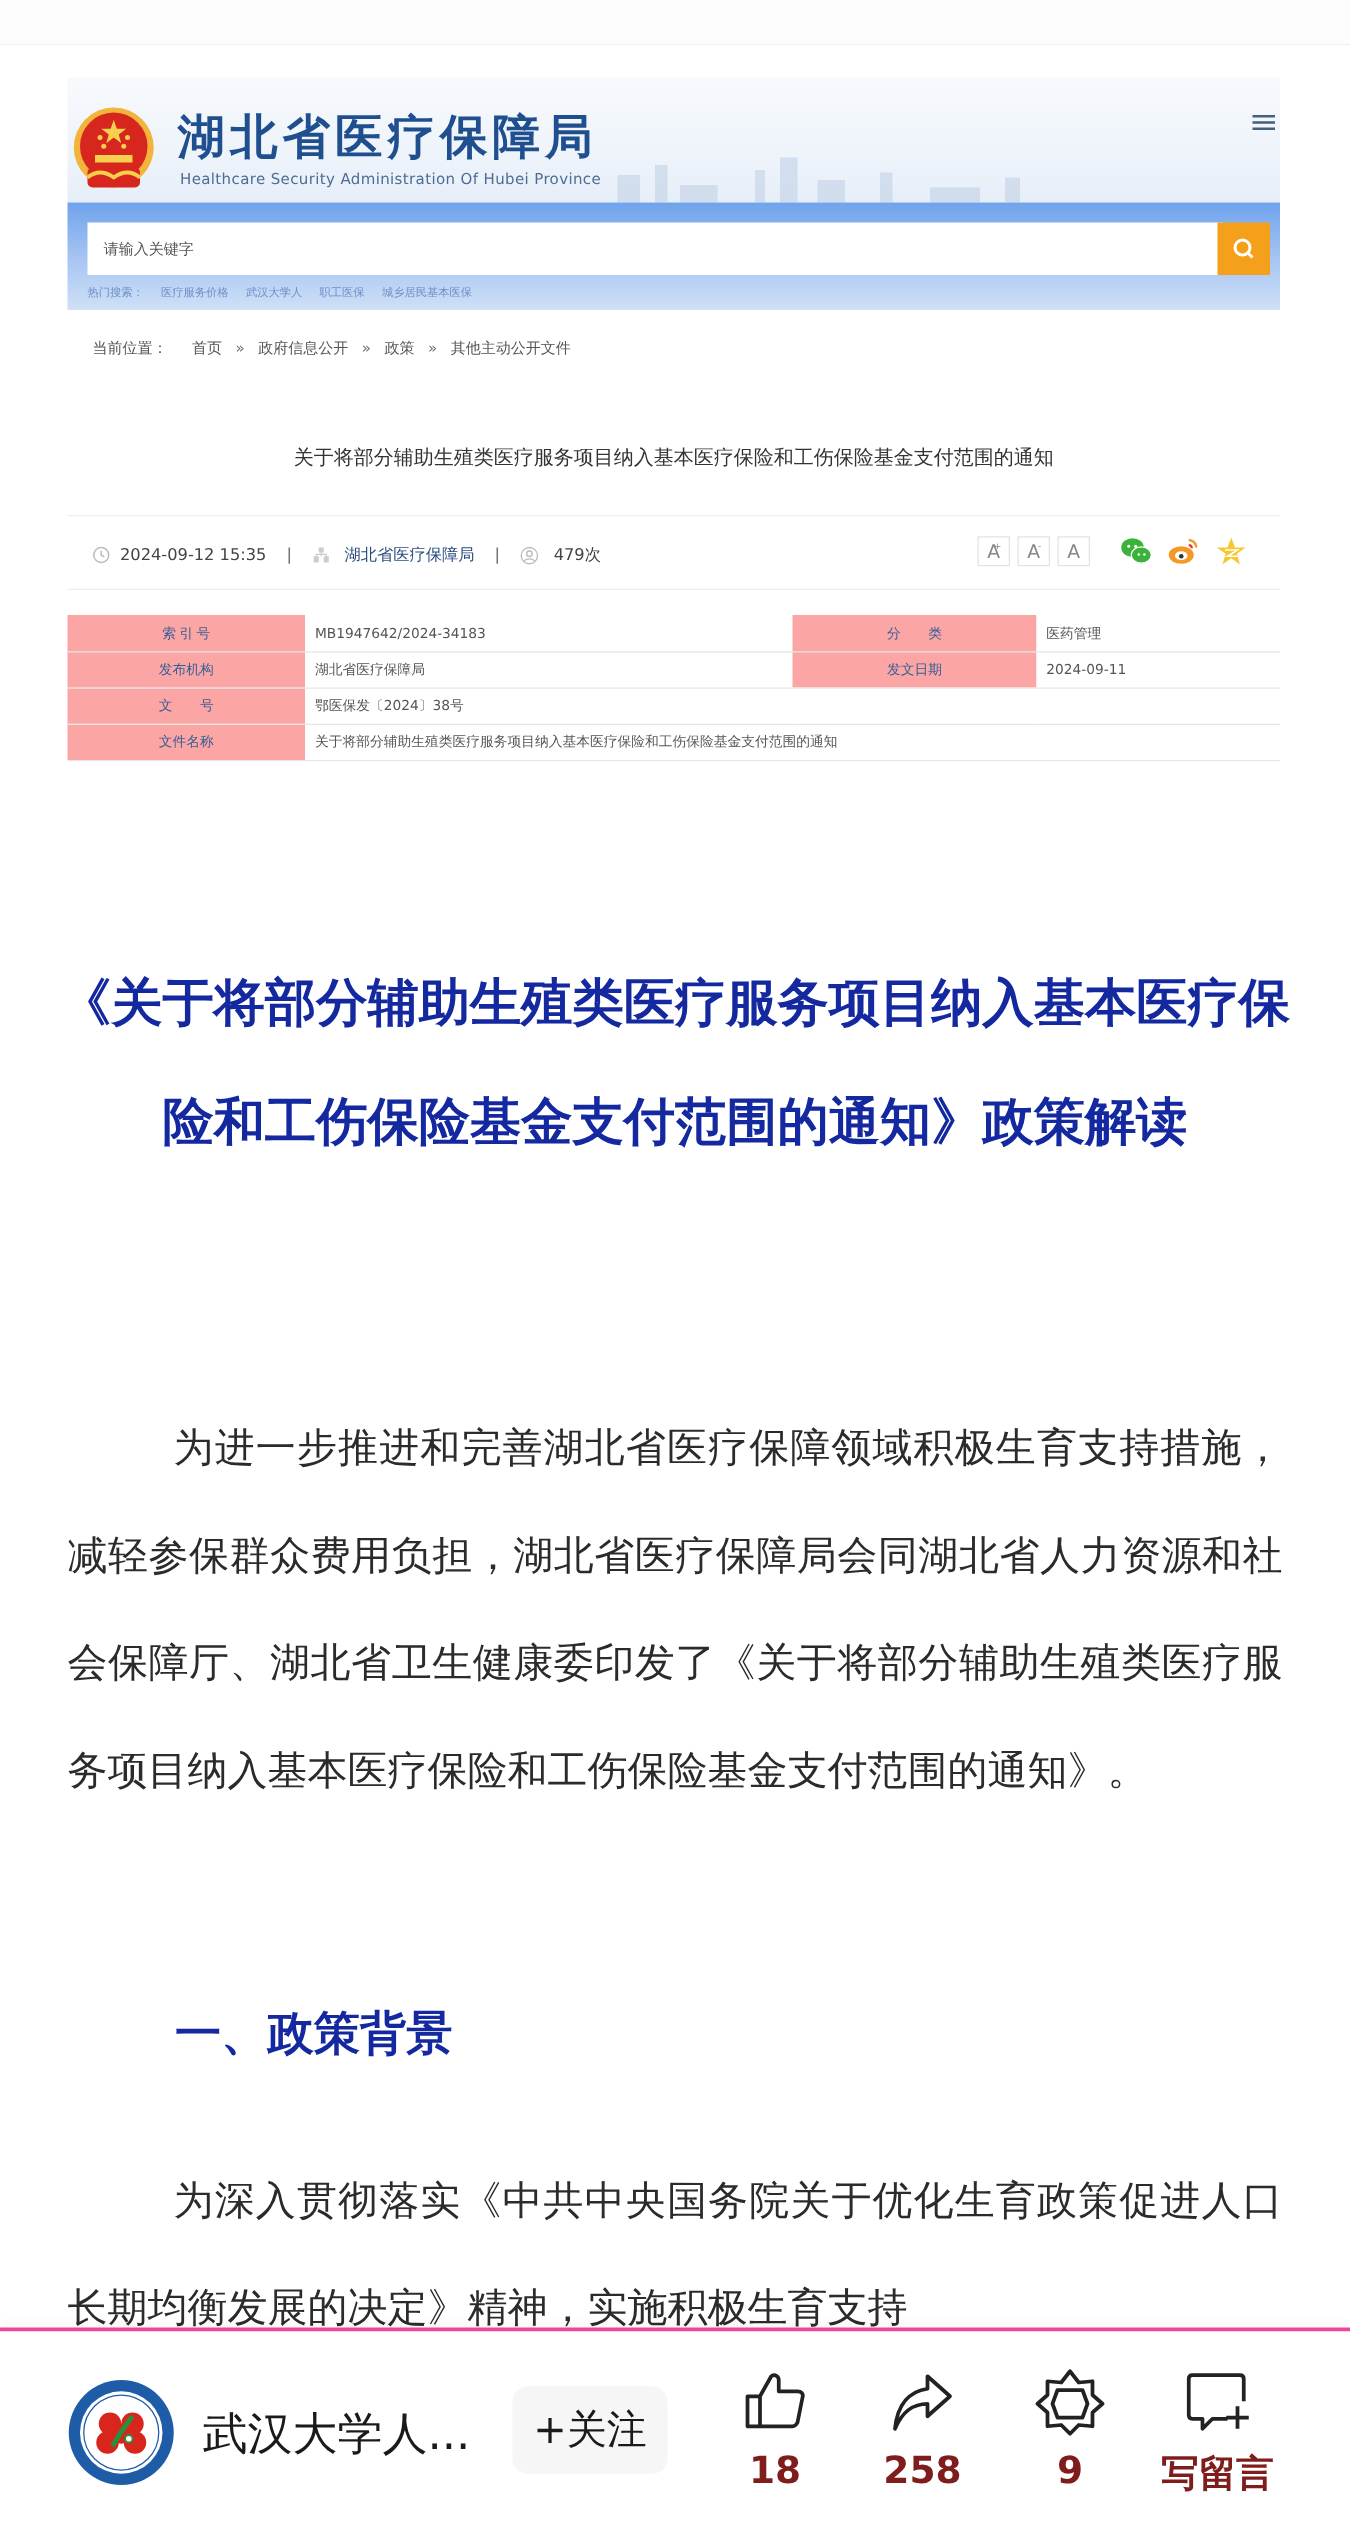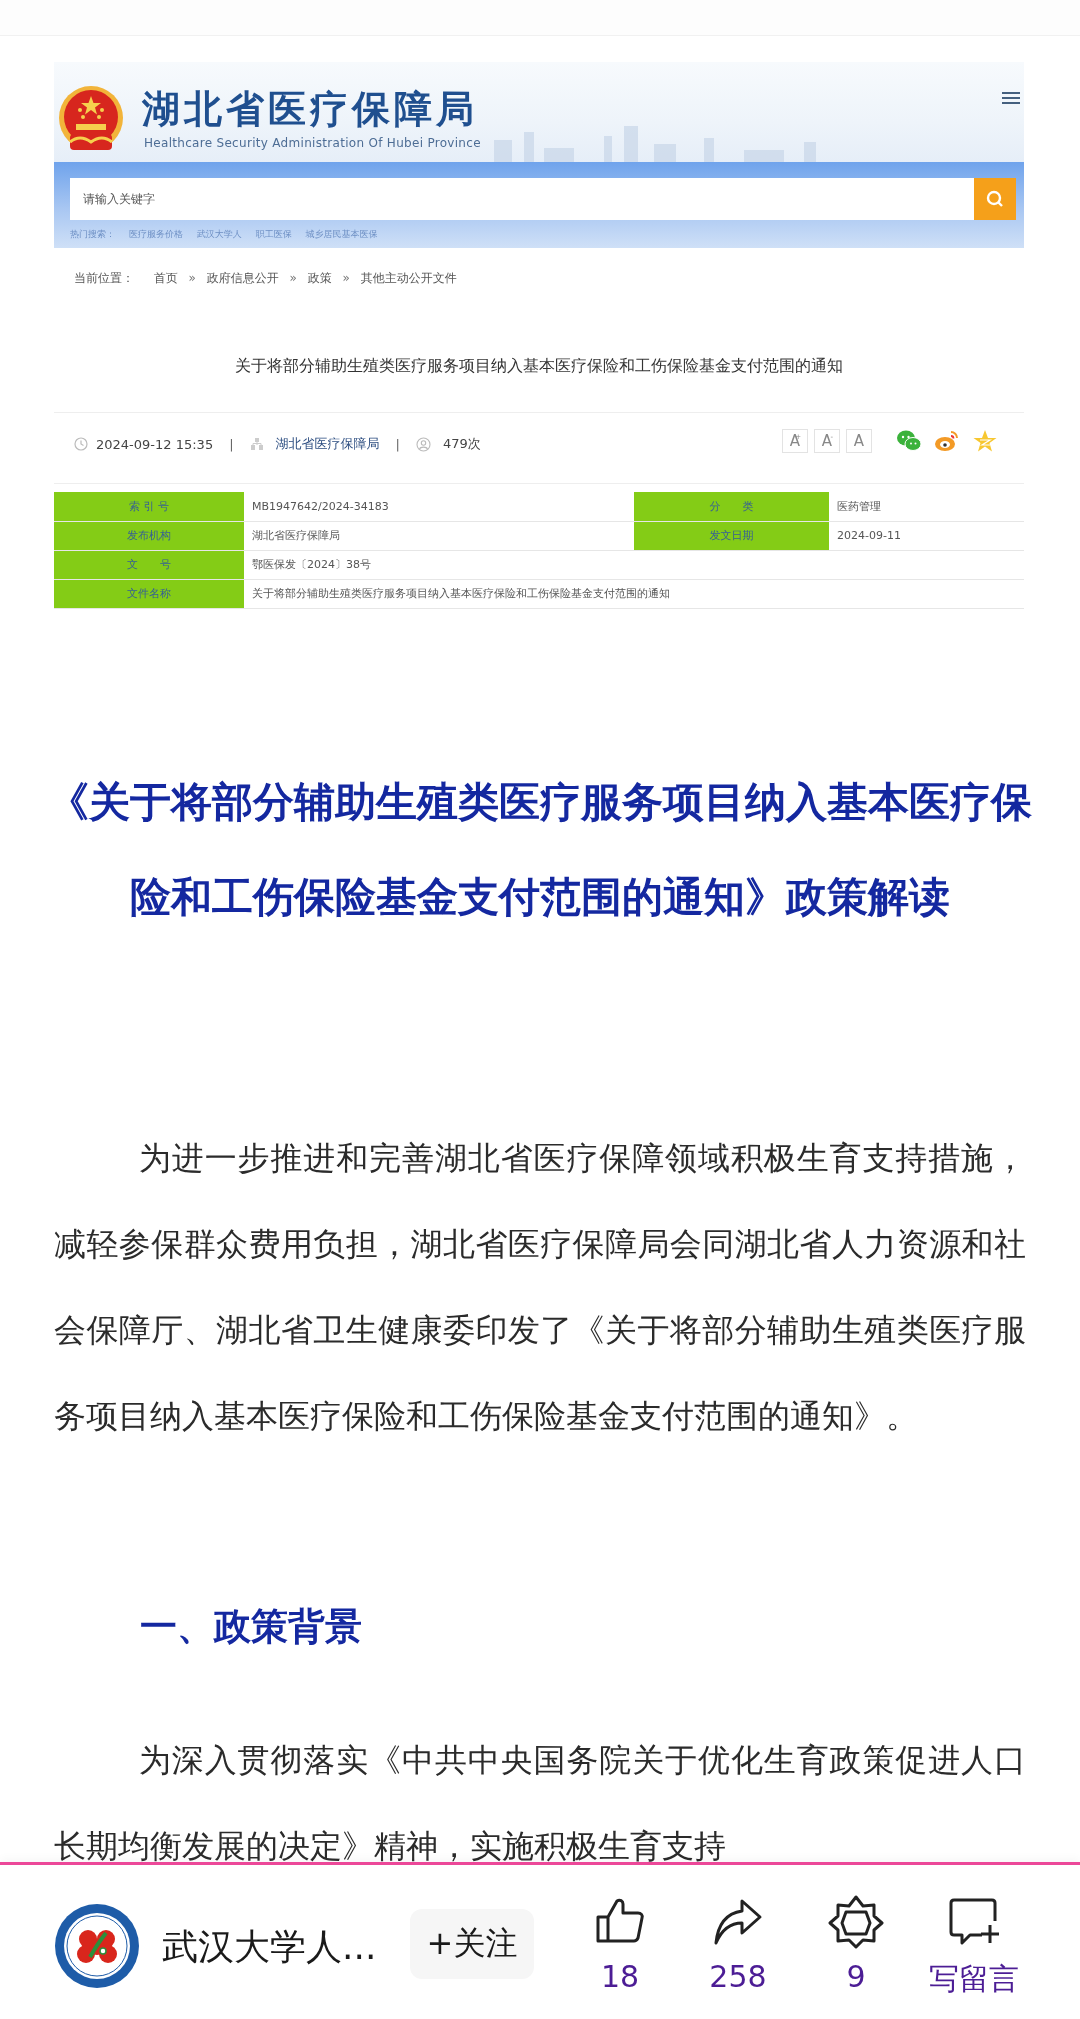--- a/index.html
+++ b/index.html
@@ -28,53 +28,53 @@
     display: flex; align-items: center; justify-content: center; cursor: pointer; }
   .hot { position: absolute; left: 16px; top: 66px; font-size: 9px; color: #6d8fc4; }
   .hot span { margin-right: 11px; }
 
   .breadcrumb { position: absolute; left: 20px; top: 208px; font-size: 12px; color: #555; }
   .breadcrumb .sep { margin: 0 7px; color: #777; }
   .breadcrumb .crumb { cursor: pointer; }
 
   .doc-title { position: absolute; left: 0; width: 970px; top: 294px; text-align: center; font-size: 16px; color: #333; }
 
-  .meta-bar { position: absolute; left: 0; top: 350px; width: 970px; height: 72px; border-top: 1px solid #eee; border-bottom: 1px solid #eee; }
+  .meta-bar { position: absolute; left: 0; top: 350px; width: 970px; height: 60px; border-top: 1px solid #eee; border-bottom: 1px solid #eee; }
   .meta-left { position: absolute; left: 20px; top: 22px; font-size: 13px; color: #444; display: flex; align-items: center; }
   .meta-left .pipe { margin: 0 16px; color: #666; }
   .meta-left .org { color: #2c4d80; }
   .font-btns { position: absolute; left: 728px; top: 16px; display: flex; gap: 6px; }
   .font-btn { width: 26px; height: 24px; border: 1px solid #e3e3e3; font-size: 15px; color: #888;
     display: flex; align-items: center; justify-content: center; cursor: pointer; position: relative; }
   .font-btn sup { font-size: 7px; position: absolute; top: 3px; right: 6px; }
   .share-icons { position: absolute; left: 842px; top: 15px; display: flex; gap: 12px; }
   .share-icons .ic { width: 26px; height: 26px; cursor: pointer; }
 
   .info-table { position: absolute; left: 0; top: 430px; width: 970px; border-collapse: collapse; font-size: 11px; }
   .info-table td { height: 29px; border-bottom: 1px solid #e6e6e6; padding-left: 8px; }
-  .info-table .lbl { background: #84cc16; color: #365f95; text-align: center; padding-left: 0; }
+  .info-table .lbl { background: #fca5a5; color: #365f95; text-align: center; padding-left: 0; font-family: Liberation Serif, serif; }
   .info-table .val { color: #555; }
 
   
   .art-title { position: absolute; left: 48px; width: 984px; top: 755px; text-align: center; font-size: 41px;
     font-weight: bold; color: #1428a0; line-height: 95px; }
   .para { position: absolute; left: 54px; width: 972px; font-size: 32px; color: #2b2b2b; line-height: 86px; text-align: justify; }
   .para .indent { display: inline-block; width: 84px; }
   .section-head { position: absolute; left: 140px; top: 1602px; font-size: 37px; font-weight: bold; color: #1428a0; }
 
   
   .bottom-bar { position: absolute; left: 0; top: 1862px; width: 1080px; height: 157px; background: #fff;
     border-top: 3px solid #ec4899; box-shadow: 0 -4px 8px rgba(0,0,0,0.03); }
   .avatar { position: absolute; left: 54px; top: 38px; width: 86px; height: 86px; cursor: pointer; }
   .author { position: absolute; left: 162px; top: 58px; font-size: 36px; color: #1a1a1a; cursor: pointer; }
   .follow-btn { position: absolute; left: 410px; top: 44px; width: 124px; height: 70px; background: #f6f6f6;
     border-radius: 12px; font-size: 32px; color: #1a1a1a; display: flex; align-items: center; justify-content: center; cursor: pointer; }
   .action { position: absolute; top: 28px; width: 120px; text-align: center; cursor: pointer; }
   .action svg { display: block; margin: 0 auto; }
-  .action .cnt { font-size: 30px; color: #4c1d95; margin-top: 10px; display: block; }
+  .action .cnt { font-size: 30px; color: #7f1d1d; margin-top: 10px; display: block; font-weight: bold; }
 </style>
 </head>
 <body>
 
 <div class="topbar"></div>
 
 <div class="site">
   <div class="banner">
     <div class="skyline">
       <span style="left:20px;width:18px;height:22px"></span>

